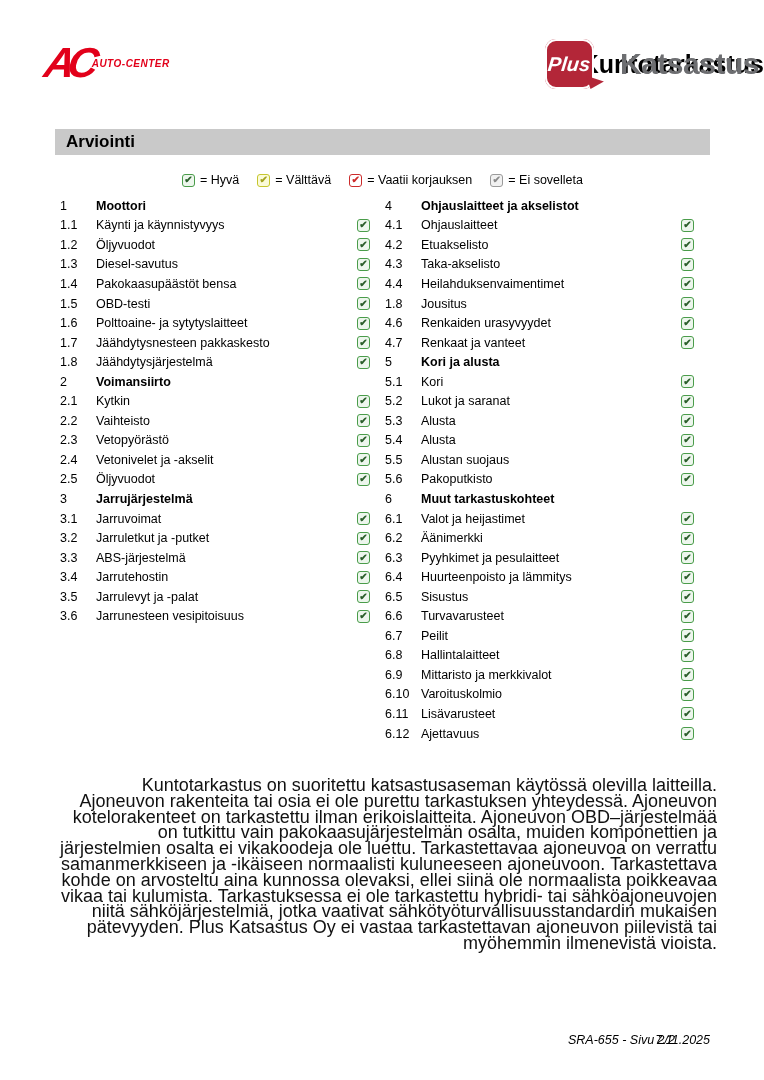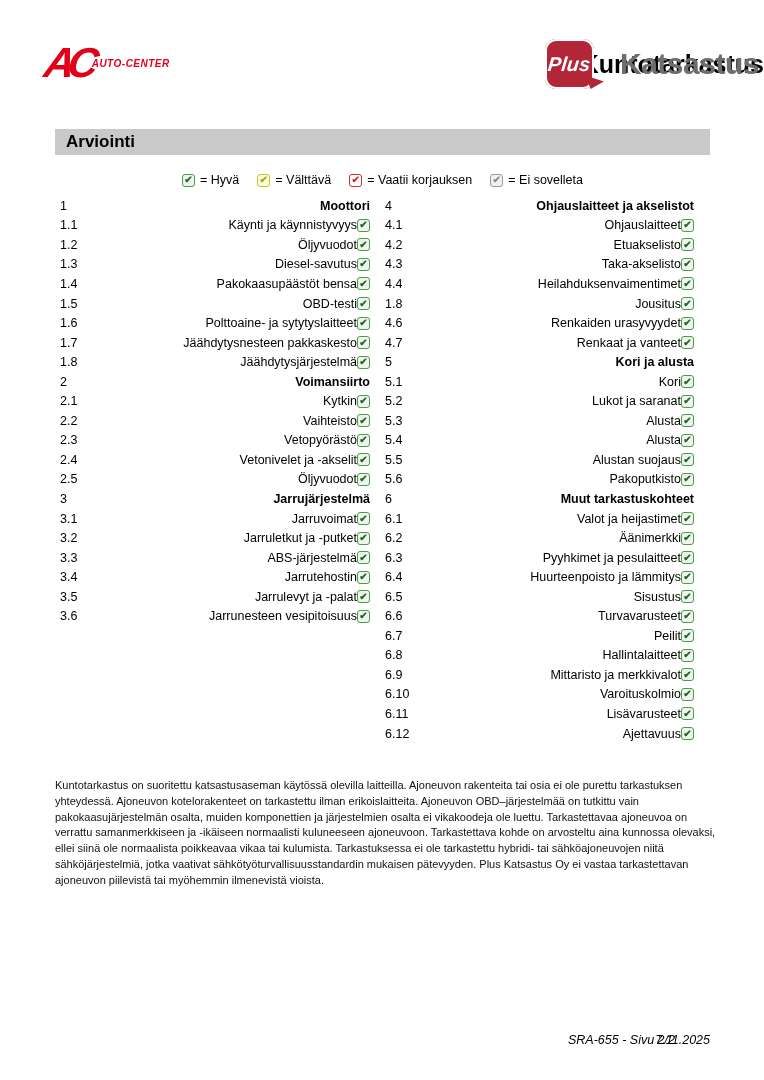--- a/index.html
+++ b/index.html
@@ -48,26 +48,26 @@
   .cb.fair   { border:1.5px solid var(--fair,#c6c62e);   background:#fbfbd9; color:#a3a31f; }
   .cb.repair { border:1.5px solid var(--repair,#cc2b2b); background:#ffffff; color:#cc2b2b; }
   .cb.na     { border:1.5px solid var(--na,#9a9a9a);     background:#f1f1f1; color:#8a8a8a; }
 
   
   .checklist { position:absolute; left:55px; top:196px; width:654px; display:flex; gap:10px; }
   .col { width:315px; }
   .col.right { width:314px; }
   .crow { display:flex; align-items:center; height:19.55px; font-size:12.5px; }
   .crow .num { width:36px; padding-left:5px; flex:none; }
-  .crow .label { flex:1; white-space:nowrap; overflow:hidden;text-align:right; }
+  .crow .label { flex:1; white-space:nowrap; overflow:hidden; }
   .crow.section .label { font-weight:bold; }
 
   
   .disclaimer { position:absolute; left:55px; top:778px; width:662px;
-                font-size:11px; line-height:15.8px; color:#111; }
+                font-size:18px; line-height:15.8px; color:#111;text-align:right; }
 
   
   .footer-page { position:absolute; top:1033px; left:55px; width:620px; text-align:right;
                  font-style:italic; font-size:12.5px; }
   .footer-date { position:absolute; top:1033px; right:54px; font-style:italic; font-size:12.5px; }
 </style>
 </head>
 <body>
 
 <div>

